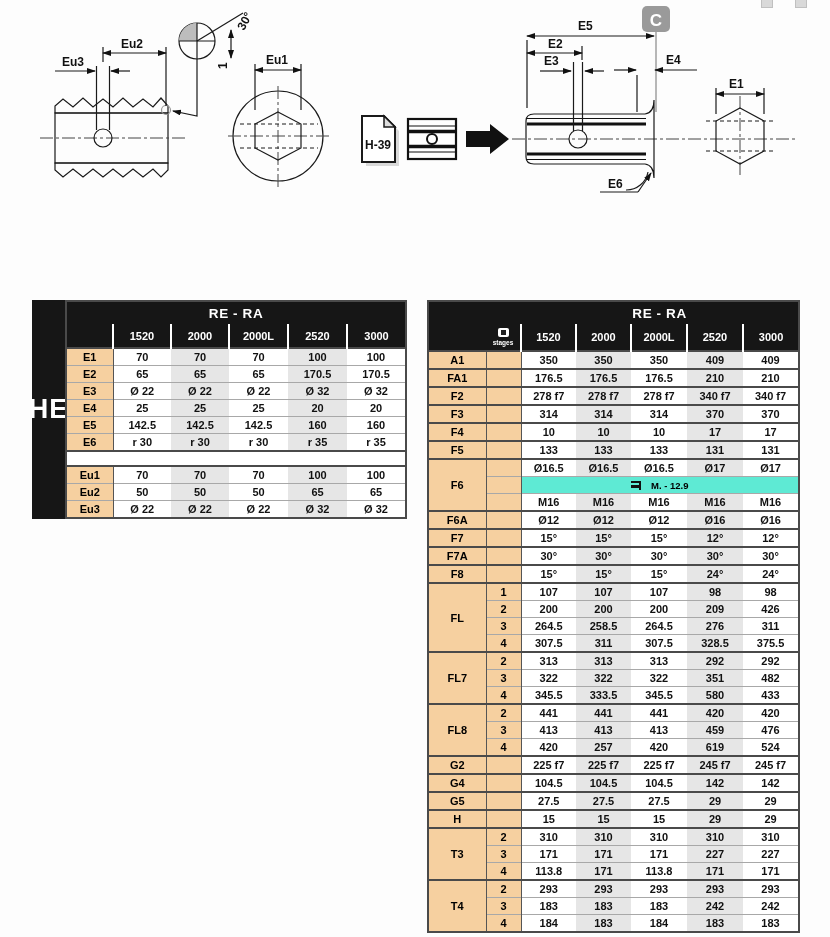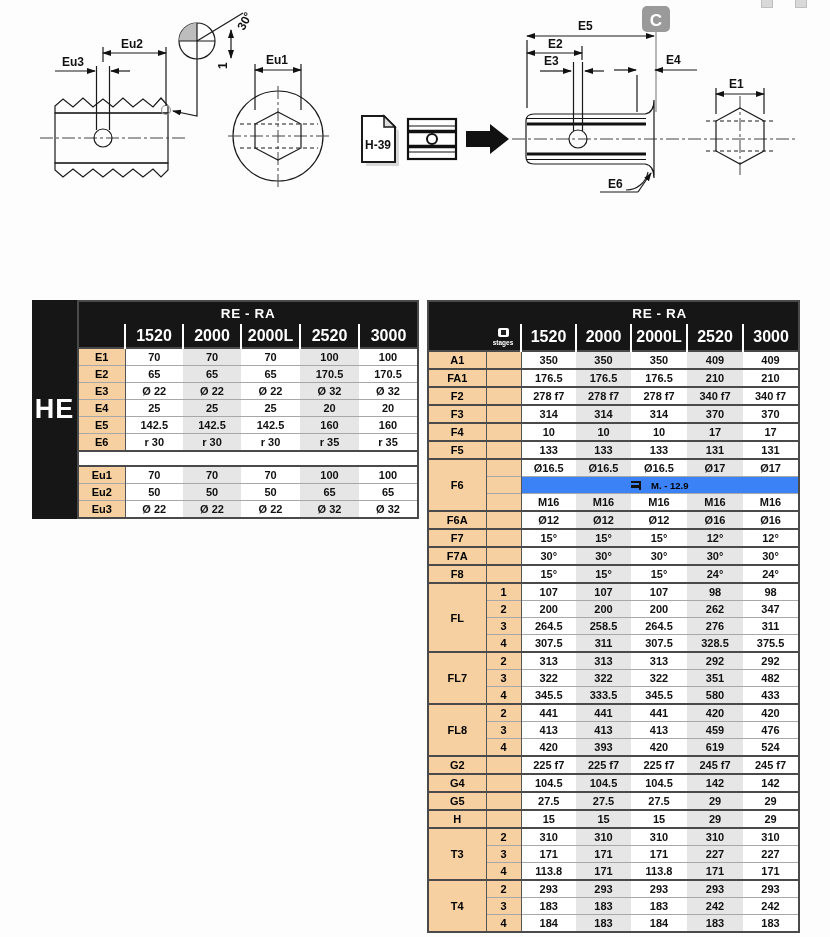--- a/index.html
+++ b/index.html
@@ -3,39 +3,39 @@
 <meta charset="utf-8">
 <style>
   html,body{margin:0;padding:0;background:#fff;}
   .canvas{position:relative;width:830px;height:937px;background:#fdfdfd;overflow:hidden;
           font-family:"Liberation Sans",sans-serif;}
   .corner-mark{position:absolute;top:0;height:7px;width:10px;background:#d9d9d9;border:1px solid #c0c0c0;border-top:none;}
   .drawings{position:absolute;left:0;top:0;}
 
   
   .ltable-wrap{position:absolute;left:32px;top:300px;display:flex;align-items:stretch;}
-  .he-sidebar{width:45px;background:#161616;color:#fff;display:flex;align-items:center;justify-content:center;
+  .he-sidebar{width:33px;background:#161616;color:#fff;display:flex;align-items:center;justify-content:center;
               font-size:27px;font-weight:bold;letter-spacing:1px;}
   table.dim{border-collapse:collapse;table-layout:fixed;border-radius:29px;}
   table.dim td,table.dim th{text-align:center;vertical-align:middle;padding:0;overflow:hidden;white-space:nowrap;}
   table.dim{border:2px solid #4a4a4a;}
   table.dim thead th{background:#161616;color:#fff;font-weight:bold;}
   th.title-cell{font-size:13.5px;height:22px;letter-spacing:.6px;}
-  th.colhead{font-size:16px;border-left:2.5px solid #fff;}
+  th.colhead{font-size:11px;border-left:2.5px solid #fff;}
   #ltable th.colhead{height:23px;}
   #rtable th.colhead{height:26px;}
   th.corner{background:#161616;}
   th.stages-hd{font-size:6.5px;font-weight:bold;line-height:1.1;}
   .stages-icon{display:inline-block;width:11px;height:9px;background:#fff;border-radius:2px;position:relative;}
   .stages-icon::after{content:"";position:absolute;left:3px;top:2px;width:5px;height:5px;background:#222;}
   td.rowlabel{background:#f6d0a0;font-size:11px;font-weight:bold;border-right:1.5px solid #555;}
   td.stage{background:#f6d0a0;font-size:11px;font-weight:bold;border-right:1.5px solid #555;border-left:1.5px solid #555;}
   td.val{font-size:11px;font-weight:bold;height:16px;background:#fff;color:#111;}
   td.val.shade{background:#e6e6e6;}
-  td.merged{font-size:9.5px;font-weight:bold;background:#3b82f6;height:16px;}
+  td.merged{font-size:9.5px;font-weight:bold;background:#5eead4;height:16px;}
   .bolt-icon{display:inline-block;width:8px;height:9px;margin-right:10px;vertical-align:middle;
              border-right:2px solid #111;
              background:repeating-linear-gradient(#111 0 2px,transparent 2px 4.5px);}
   tr.rrow + tr.rrow td{border-top:1px solid #a8a8a8;}
   tr.group-start td{border-top:2px solid #4a4a4a !important;}
   tr.gap-row td{height:13px;background:#fff;border-top:2px solid #4a4a4a;border-bottom:2px solid #4a4a4a;}
 
   
   .thin{stroke:#1a1a1a;stroke-width:1.2;fill:none;}
   .cl{stroke:#444;stroke-width:1;fill:none;stroke-dasharray:13 3 3 3;}
@@ -423,22 +423,22 @@
           <td class="val shade">107</td>
           <td class="val">107</td>
           <td class="val shade">98</td>
           <td class="val">98</td>
         </tr>
         <tr class="rrow">
           <td class="stage">2</td>
           <td class="val">200</td>
           <td class="val shade">200</td>
           <td class="val">200</td>
-          <td class="val shade">262</td>
-          <td class="val">347</td>
+          <td class="val shade">209</td>
+          <td class="val">426</td>
         </tr>
         <tr class="rrow">
           <td class="stage">3</td>
           <td class="val">264.5</td>
           <td class="val shade">258.5</td>
           <td class="val">264.5</td>
           <td class="val shade">276</td>
           <td class="val">311</td>
         </tr>
         <tr class="rrow">
@@ -487,21 +487,21 @@
           <td class="stage">3</td>
           <td class="val">413</td>
           <td class="val shade">413</td>
           <td class="val">413</td>
           <td class="val shade">459</td>
           <td class="val">476</td>
         </tr>
         <tr class="rrow">
           <td class="stage">4</td>
           <td class="val">420</td>
-          <td class="val shade">393</td>
+          <td class="val shade">257</td>
           <td class="val">420</td>
           <td class="val shade">619</td>
           <td class="val">524</td>
         </tr>
         <tr class="rrow group-start">
           <td class="rowlabel" rowspan="1">G2</td>
           <td class="stage"></td>
           <td class="val">225 f7</td>
           <td class="val shade">225 f7</td>
           <td class="val">225 f7</td>

